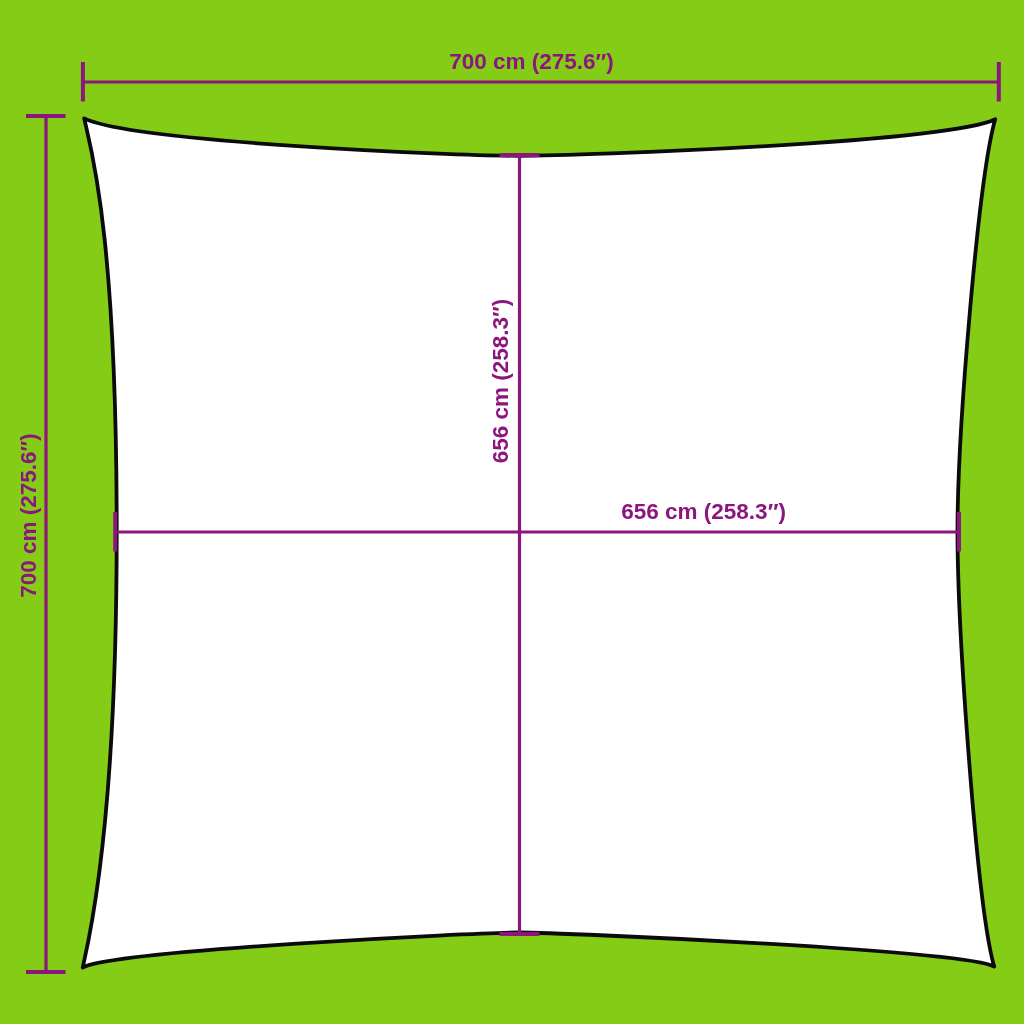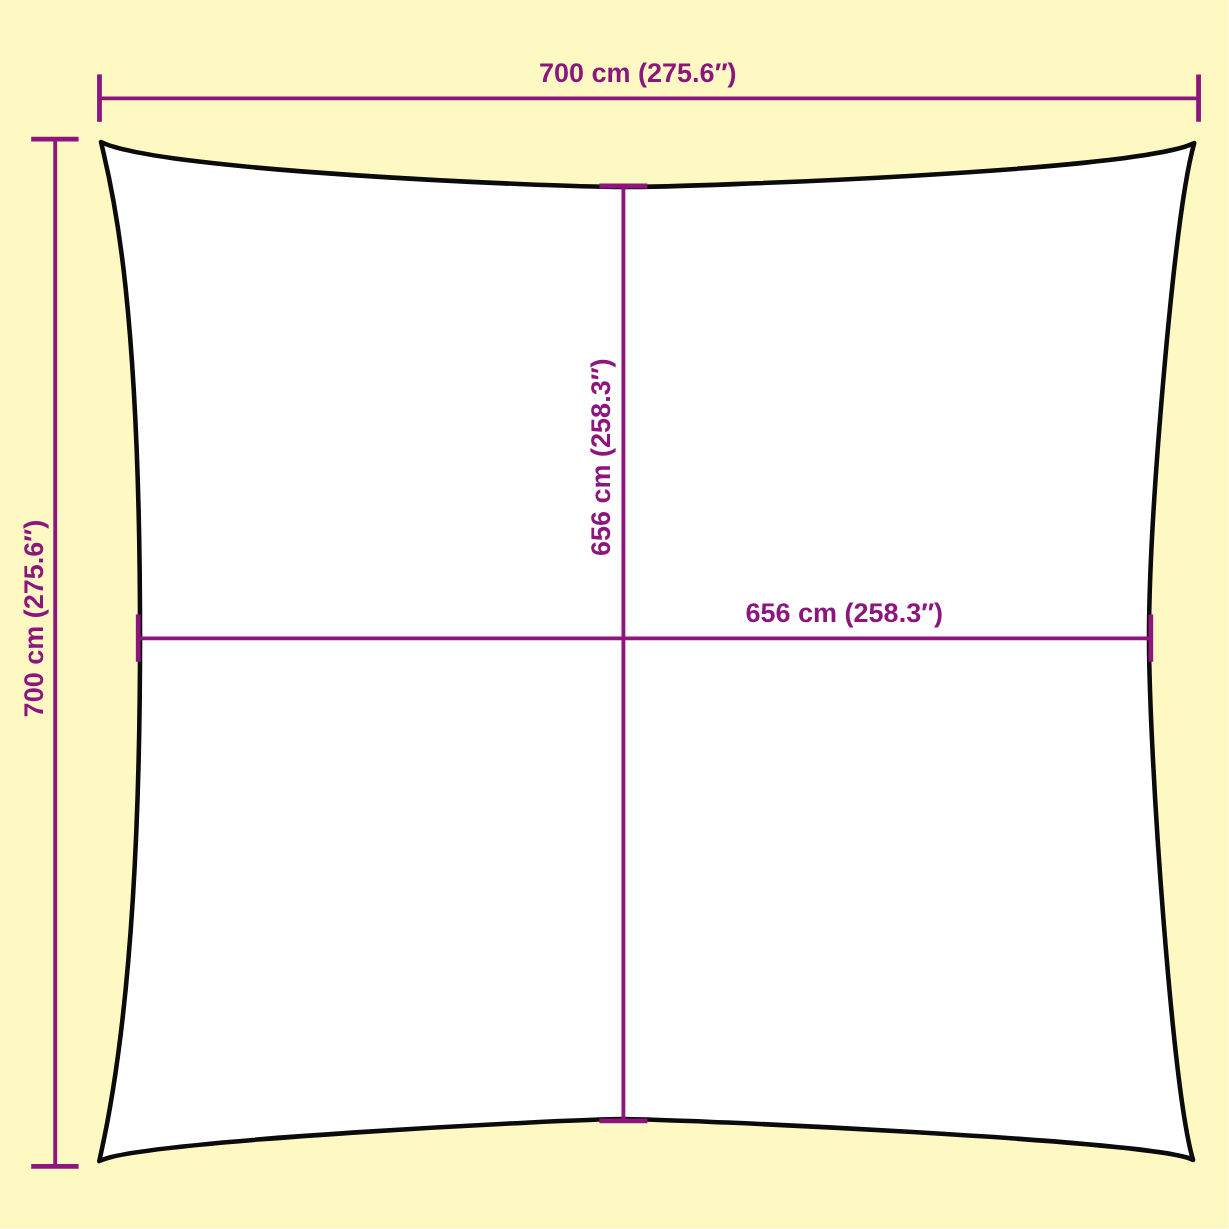--- a/index.html
+++ b/index.html
@@ -1,16 +1,16 @@
 <!DOCTYPE html>
 <html><head>
 <meta charset="utf-8">
 <style>
   html,body{margin:0;padding:0;background:#ffffff;}
-  .wrap{width:1024px;height:1024px;position:relative;overflow:hidden;background:#fef9c3;}
+  .wrap{width:1024px;height:1024px;position:relative;overflow:hidden;background:#84cc16;}
   svg{display:block;}
   text{font-family:"Liberation Sans", sans-serif;font-weight:bold;fill:#8c157e;}
 </style>
 </head>
 <body>
 
 <div class="wrap">
 <svg width="1024" height="1024" viewBox="0 0 1024 1024">
 
   <path d="M 84.2,118.4

